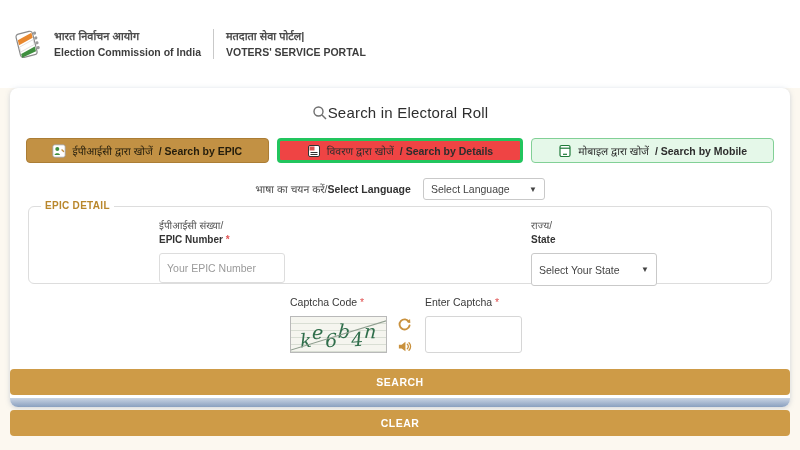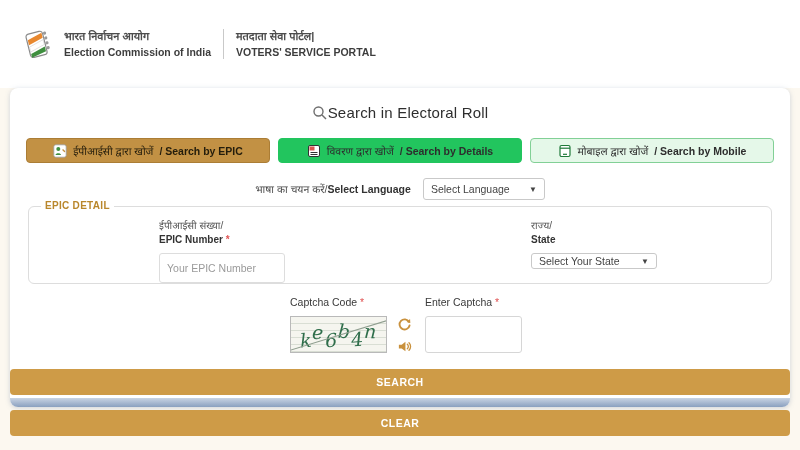--- a/index.html
+++ b/index.html
@@ -5,21 +5,21 @@
   * { box-sizing: border-box; margin: 0; padding: 0; }
   html,body { width: 800px; height: 450px; }
   body {
     font-family: "Liberation Sans", sans-serif;
     background: #fcf8f0;
     overflow: hidden;
   }
   
   .site-header {
     height: 88px; background: #ffffff;
-    display: flex; align-items: center; padding-left: 20px;
+    display: flex; align-items: center; padding-left: 10px;
   }
   .logo { width: 36px; height: 36px; margin-right: 8px; flex: 0 0 auto; }
   .brand-block { display: flex; flex-direction: column; justify-content: center; }
   .brand-hi { font-size: 11px; color: #4d4d4d; font-weight: bold; line-height: 1.5; }
   .brand-en { font-size: 10.5px; color: #3d3d3d; font-weight: bold; line-height: 1.4; }
   .brand-divider { width: 1px; height: 30px; background: #c9c9c9; margin: 0 12px; }
   
   .card {
     position: relative;
     width: 780px; height: 319px;
@@ -44,21 +44,21 @@
     position: absolute; top: 50px; left: 16px; right: 16px; height: 25px;
     display: flex; gap: 8px;
   }
   .tab {
     flex: 1; display: flex; align-items: center; justify-content: center; gap: 6px;
     font-size: 10.5px; color: #2d2d2d; border-radius: 4px; cursor: pointer;
   }
   .tab .hi { font-weight: normal; }
   .tab .en { font-weight: bold; }
   .tab-epic   { background: #c29144; border: 1px solid #ab7d35; color: #241d0c; }
-  .tab-details{ background: #22c55e; border: 1px solid #22c55e; }
+  .tab-details{ background: #ef4444; border: 3px solid #22c55e; }
   .tab-mobile { background: #e5f8e9; border: 1px solid #82d096; }
   .tab-icon { width: 14px; height: 14px; flex: 0 0 auto; }
   
   .language-row {
     position: absolute; top: 90px; left: 0; right: 0;
     display: flex; align-items: center; justify-content: center; gap: 12px;
   }
   .language-label { font-size: 10.5px; color: #4a4a4a; }
   .language-label .en { font-weight: bold; color: #333; }
   .select-box {
@@ -82,21 +82,21 @@
   .field-label-hi { font-size: 10px; color: #555; line-height: 1.4; }
   .field-label-en { font-size: 10px; color: #333; font-weight: bold; line-height: 1.4; }
   .req { color: #e05252; }
   .text-input {
     margin-top: 6px; width: 126px; height: 30px;
     border: 1px solid #ddd; border-radius: 3px; padding: 0 7px;
     font-size: 10.5px; color: #333; font-family: "Liberation Sans", sans-serif;
     outline: none;
   }
   .text-input::placeholder { color: #9a9a9a; }
-  .select-box.small { margin-top: 6px; width: 126px; height: 16px; }
+  .select-box.small { margin-top: 6px; width: 126px; height: 33px; }
   
   .captcha-zone { position: absolute; top: 208px; left: 0; right: 0; height: 60px; padding-left: 28px; }
   .cap-label { position: absolute; top: 0; font-size: 10.5px; color: #3a3a3a; }
   .cap-label.code  { left: 280px; }
   .cap-label.enter { left: 415px; }
   .captcha-img {
     position: absolute; left: 280px; top: 20px; width: 97px; height: 37px;
     border: 1px solid #b9b9b9; background:
       repeating-linear-gradient(to bottom, #f5f5ef 0px, #f5f5ef 6px, #d9ded4 6px, #d9ded4 7px);
     overflow: hidden;

